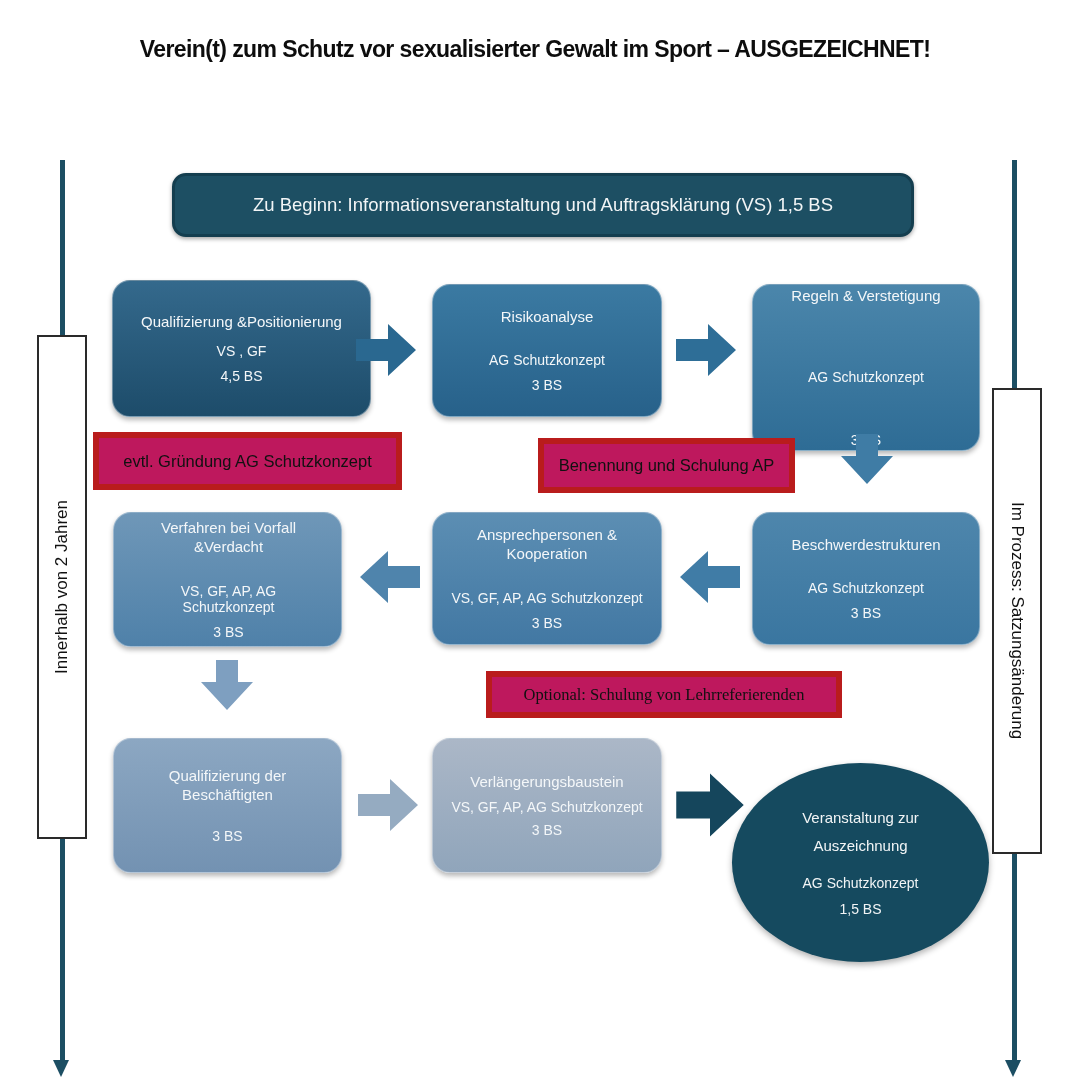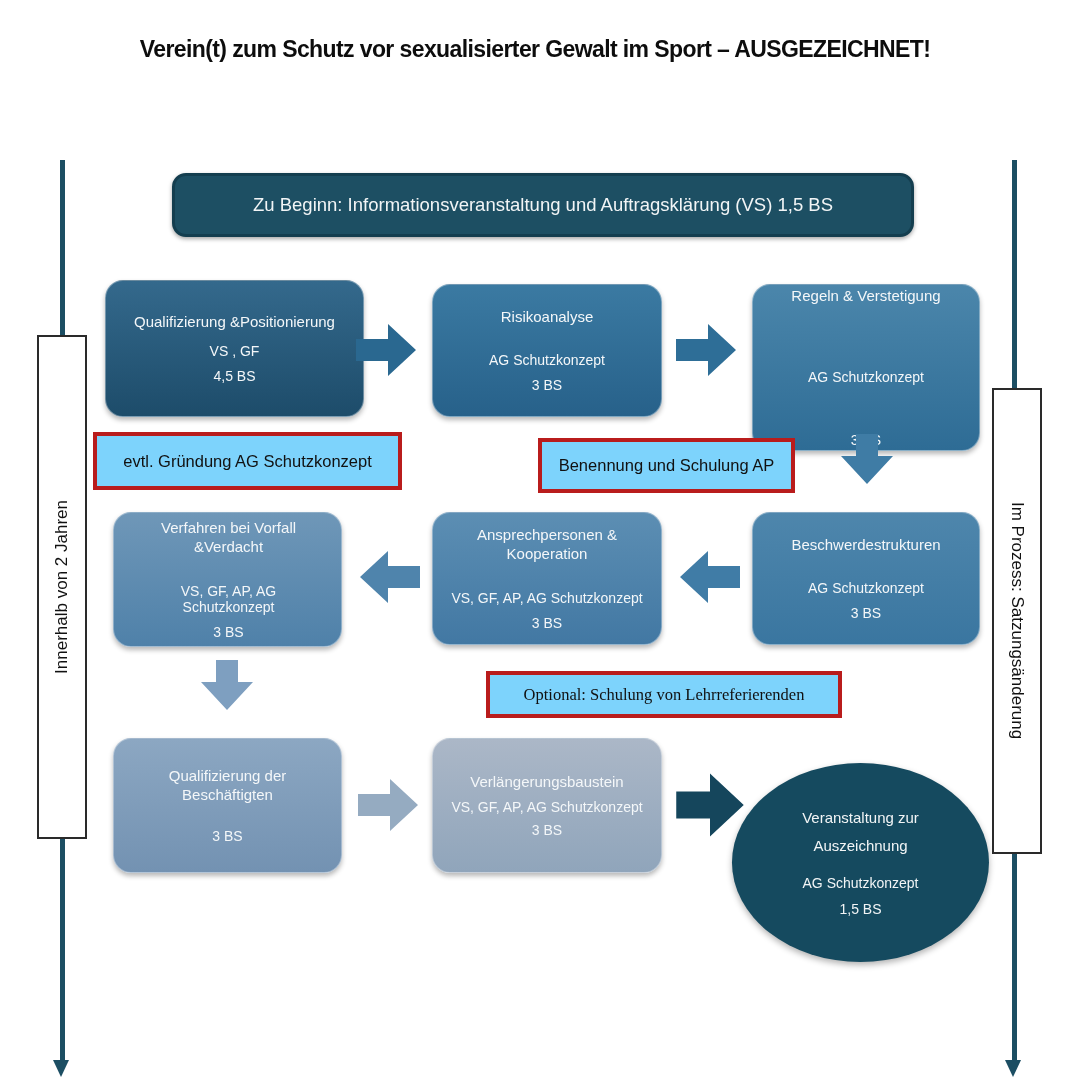--- a/index.html
+++ b/index.html
@@ -47,34 +47,34 @@
     display:flex;flex-direction:column;align-items:center;justify-content:center;
     text-align:center;box-sizing:border-box;padding:10px 18px;
     box-shadow:0 3px 5px rgba(0,0,0,.28);border:1px solid rgba(255,255,255,.35);
   }
   .bt{font-size:15px;line-height:1.25;}
   .br{font-size:14px;margin-top:12px;}
   .bb{font-size:14px;margin-top:9px;}
   .spread .br{margin-top:26px;}
   .tight .br{margin-top:7px;}
   .tight .bb{margin-top:7px;}
-  .box-a{left:105px;top:280px;width:259px;height:137px;background:linear-gradient(#34698c,#1d4c6a);text-align:center;}
+  .box-a{left:112px;top:280px;width:259px;height:137px;background:linear-gradient(#34698c,#1d4c6a);text-align:center;}
   .box-b{left:432px;top:284px;width:230px;height:133px;background:linear-gradient(#3b7aa2,#27618a);}
   .box-c{left:752px;top:284px;width:228px;height:167px;background:linear-gradient(#4b86ab,#2e6c95);gap:38px;}
   .box-d{left:113px;top:512px;width:229px;height:135px;background:linear-gradient(#6f97b8,#4f81a9);padding-left:20px;}
   .box-e{left:432px;top:512px;width:230px;height:133px;background:linear-gradient(#5c8eb3,#4278a3);}
   .box-f{left:752px;top:512px;width:228px;height:133px;background:linear-gradient(#4e86ac,#3a76a0);}
   .box-g{left:113px;top:738px;width:229px;height:135px;background:linear-gradient(#8ca7c2,#7392b2);}
   .box-g .bb{margin-top:24px;}
   .box-g .bt{max-width:175px;}
   .box-h{left:432px;top:738px;width:230px;height:135px;background:linear-gradient(#abb7c7,#90a5bb);}
   .box-e .bt{max-width:185px;}
   
   .note{
-    position:absolute;background:#7dd3fc;border:4px solid #b91c1c;
+    position:absolute;background:#be185d;border:6px solid #b91c1c;
     display:flex;align-items:center;justify-content:center;
     font-size:16.5px;color:#111;box-sizing:border-box;z-index:2;
   }
   .note-gruendung{left:93px;top:432px;width:309px;height:58px;}
   .note-benennung{left:538px;top:438px;width:257px;height:55px;}
   .note-optional{left:486px;top:671px;width:356px;height:47px;font-family:Liberation Serif, serif;}
   
   .arr{position:absolute;}
   .f-ab{fill:#2a6890;} .f-bc{fill:#2e6e97;} .f-cdown{fill:#3f7ca5;}
   .f-fe{fill:#407ca6;} .f-ed{fill:#4f84ac;} .f-ddown{fill:#7e9fc0;}

